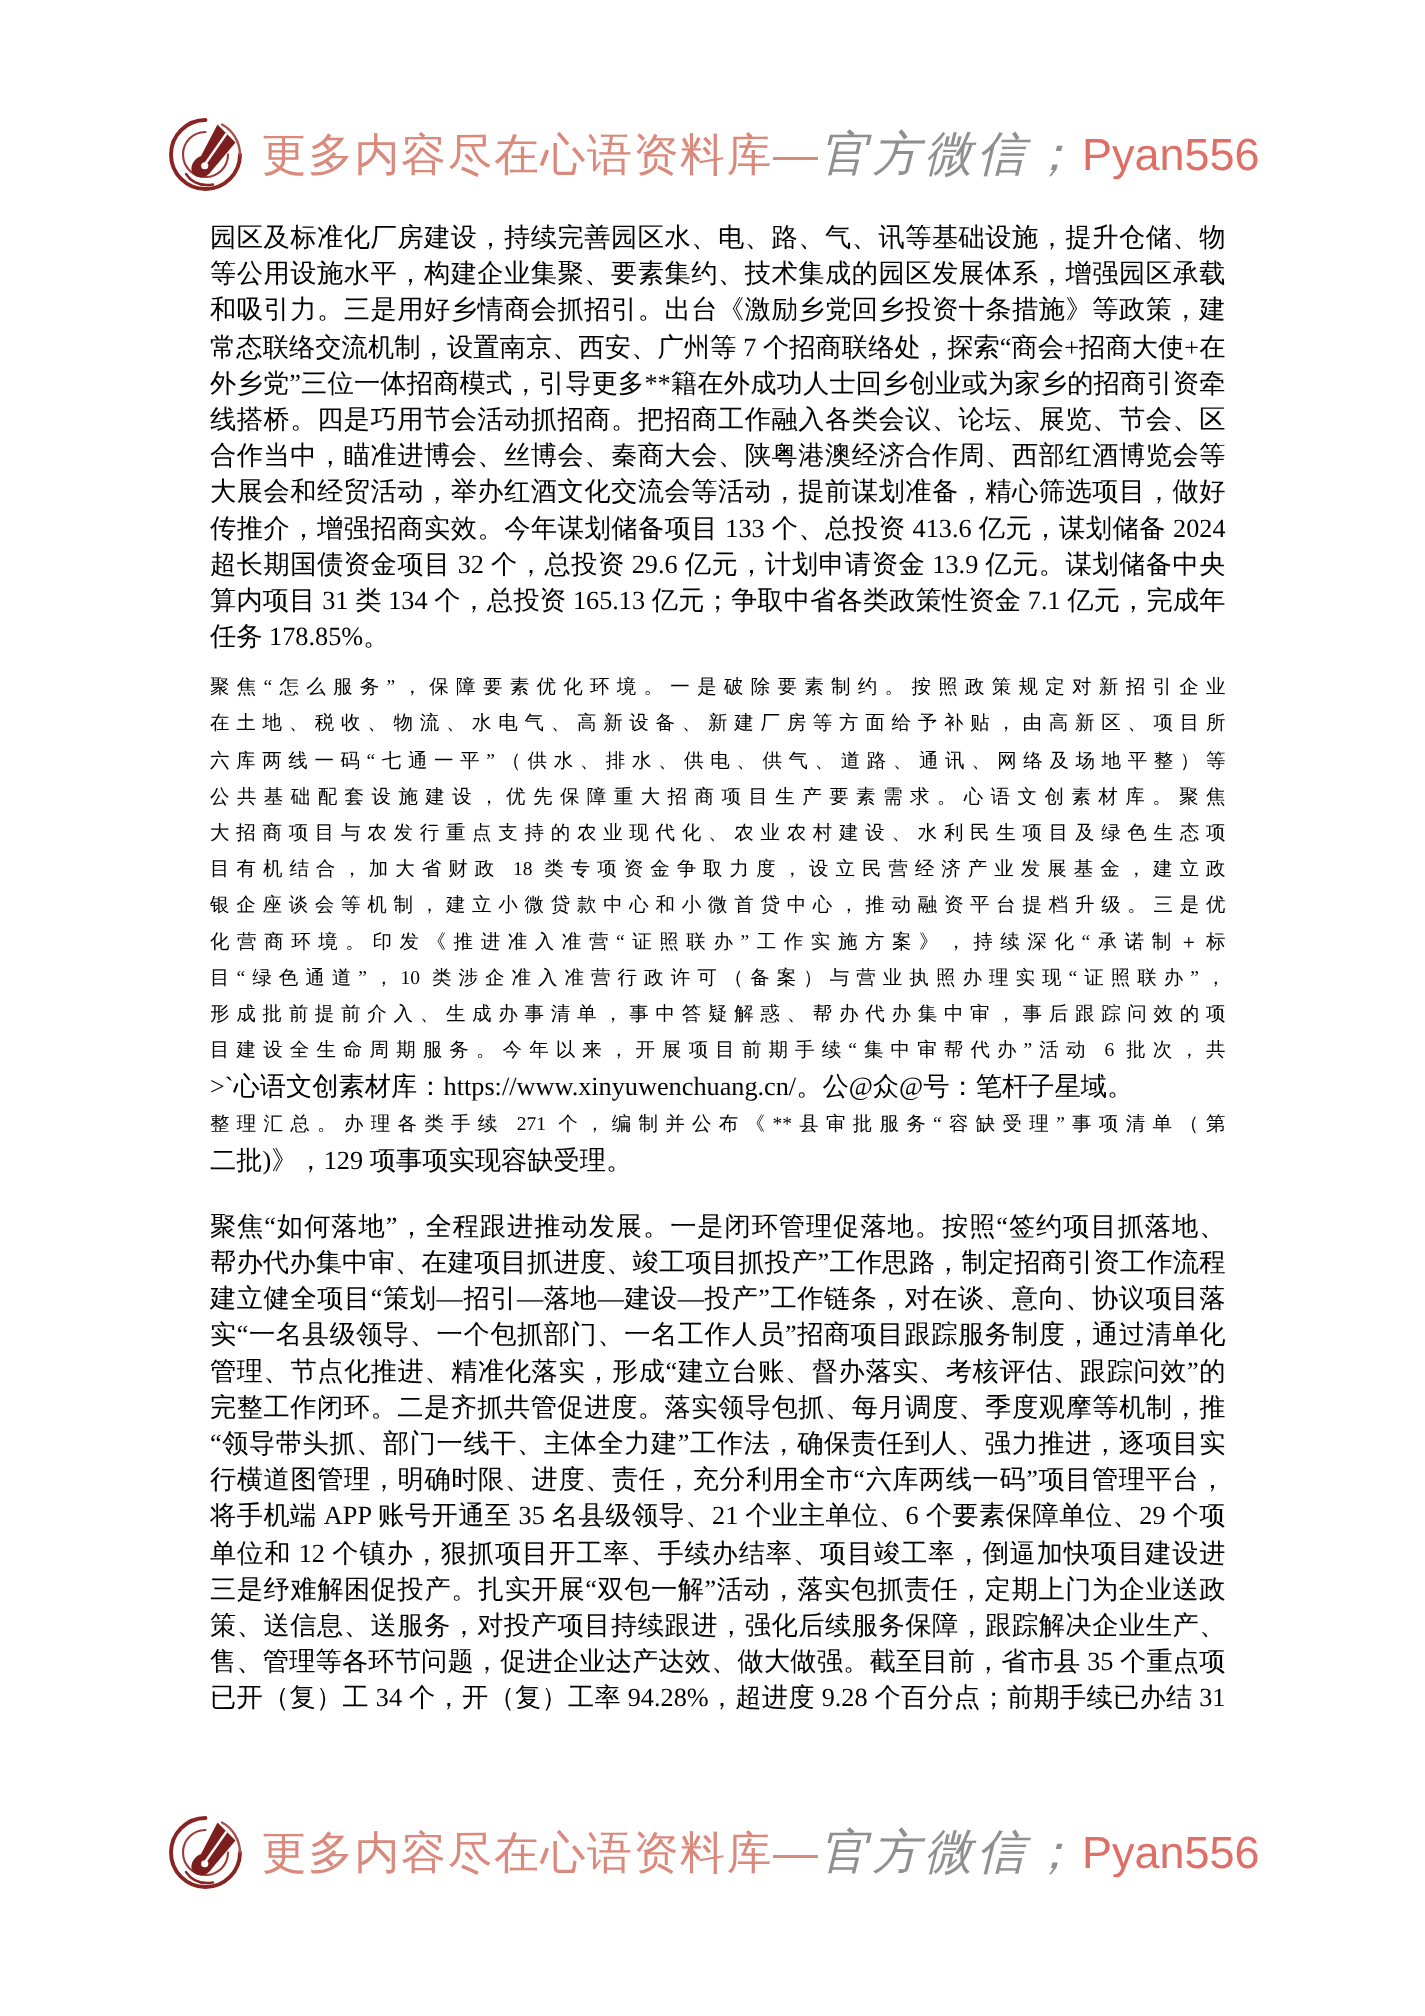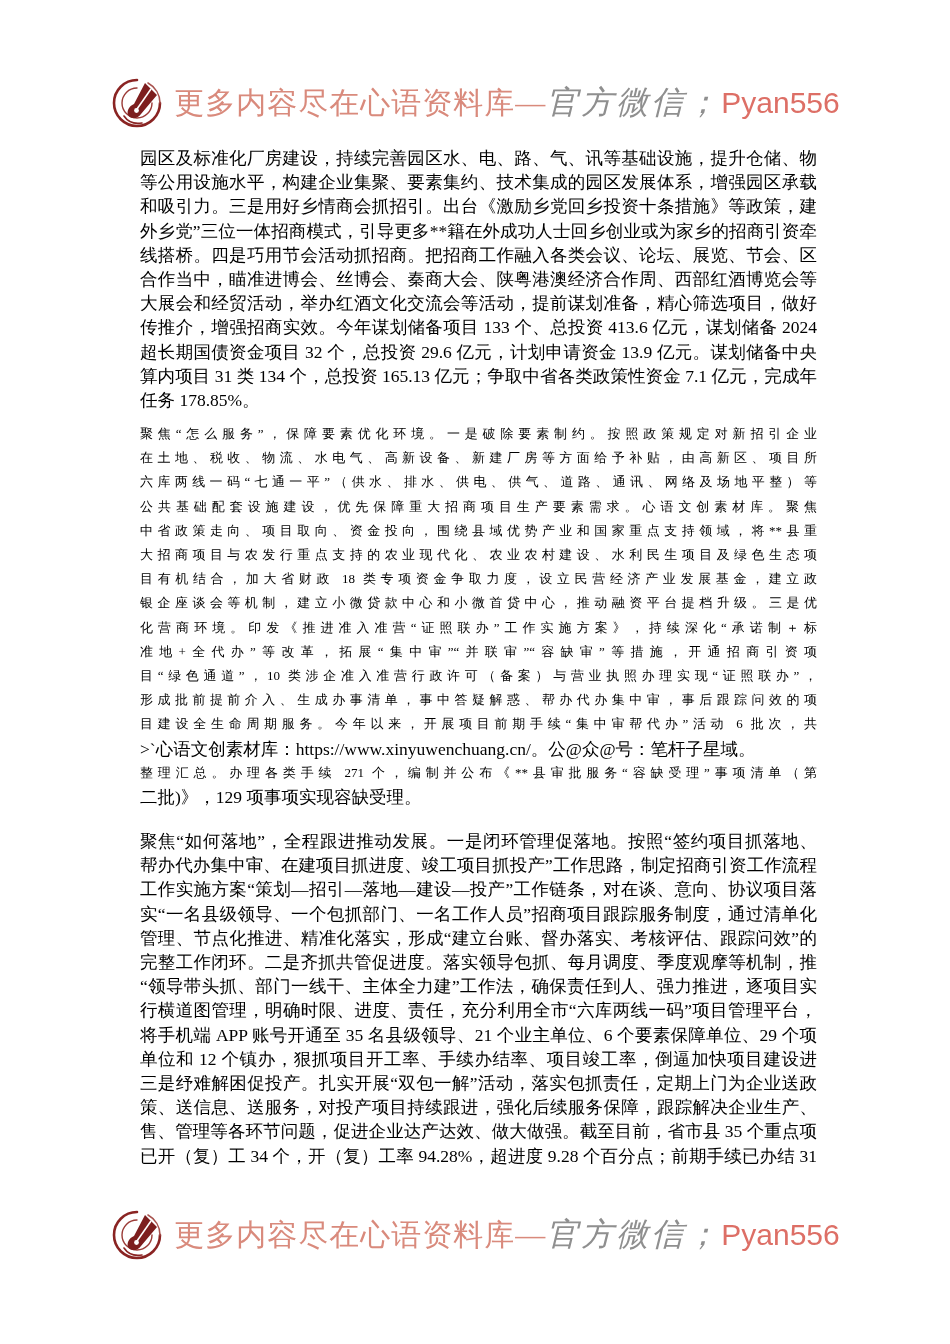--- a/index.html
+++ b/index.html
@@ -14,21 +14,21 @@
     align-items: center;
     justify-content: center;
     gap: 10px;
     user-select: none;
   }
   .watermark.header { top: 76px; }
   .watermark.footer { top: 1208px; }
   .wm-logo { width: 54px; height: 54px; flex: 0 0 auto; }
   .wm-text { white-space: nowrap; }
   .wm-serif {
-    font-family: Liberation Serif, serif;
+    font-family: Liberation Sans, sans-serif;
     font-size: 30px;
     color: #d98a7c;
     letter-spacing: 1px;
   }
   .wm-script {
     font-family: "Liberation Serif", serif;
     font-style: italic;
     font-size: 32px;
     color: #8f8f8f;
     letter-spacing: 3px;
@@ -79,51 +79,50 @@
     <path d="M14 40 Q20 49 32 47" fill="none" stroke="#8a2423" stroke-width="1.6" stroke-linecap="round"></path>
   </svg>
   <span class="wm-text"><span class="wm-serif">更多内容尽在心语资料库—</span><span class="wm-script">官方微信；</span><span class="wm-id">Pyan556</span></span>
 </div>
 
 <div class="doc" id="doc-body">
     <div class="para">
       <div class="line f-song">园区及标准化厂房建设，持续完善园区水、电、路、气、讯等基础设施，提升仓储、物流</div>
       <div class="line f-song">等公用设施水平，构建企业集聚、要素集约、技术集成的园区发展体系，增强园区承载力</div>
       <div class="line f-song">和吸引力。三是用好乡情商会抓招引。出台《激励乡党回乡投资十条措施》等政策，建立</div>
+      <div class="line f-song">常态联络交流机制，设置南京、西安、广州等 7 个招商联络处，探索“商会+招商大使+在</div>
       <div class="line f-song">外乡党”三位一体招商模式，引导更多**籍在外成功人士回乡创业或为家乡的招商引资牵</div>
       <div class="line f-song">线搭桥。四是巧用节会活动抓招商。把招商工作融入各类会议、论坛、展览、节会、区域</div>
       <div class="line f-song">合作当中，瞄准进博会、丝博会、秦商大会、陕粤港澳经济合作周、西部红酒博览会等重</div>
       <div class="line f-song">大展会和经贸活动，举办红酒文化交流会等活动，提前谋划准备，精心筛选项目，做好宣</div>
       <div class="line f-song">传推介，增强招商实效。今年谋划储备项目 133 个、总投资 413.6 亿元，谋划储备 2024 年</div>
       <div class="line f-song">超长期国债资金项目 32 个，总投资 29.6 亿元，计划申请资金 13.9 亿元。谋划储备中央预</div>
       <div class="line f-song">算内项目 31 类 134 个，总投资 165.13 亿元；争取中省各类政策性资金 7.1 亿元，完成年度</div>
       <div class="line f-song short">任务 178.85%。</div>
     </div>
     <div class="para">
       <div class="line f-hei">聚焦“怎么服务”，保障要素优化环境。一是破除要素制约。按照政策规定对新招引企业</div>
       <div class="line f-hei">在土地、税收、物流、水电气、高新设备、新建厂房等方面给予补贴，由高新区、项目所</div>
       <div class="line f-hei">六库两线一码“七通一平”（供水、排水、供电、供气、道路、通讯、网络及场地平整）等</div>
       <div class="line f-hei">公共基础配套设施建设，优先保障重大招商项目生产要素需求。心语文创素材库。聚焦</div>
-      <div class="line f-hei">中省政策走向、项目取向、资金投向，围绕县域优势产业和国家重点支持领域，将**县重</div>
       <div class="line f-hei">大招商项目与农发行重点支持的农业现代化、农业农村建设、水利民生项目及绿色生态项</div>
       <div class="line f-hei">目有机结合，加大省财政 18 类专项资金争取力度，设立民营经济产业发展基金，建立政</div>
       <div class="line f-hei">银企座谈会等机制，建立小微贷款中心和小微首贷中心，推动融资平台提档升级。三是优</div>
       <div class="line f-hei">化营商环境。印发《推进准入准营“证照联办”工作实施方案》，持续深化“承诺制＋标</div>
-      <div class="line f-hei">准地+全代办”等改革，拓展“集中审”“并联审”“容缺审”等措施，开通招商引资项</div>
       <div class="line f-hei">目“绿色通道”，10 类涉企准入准营行政许可（备案）与营业执照办理实现“证照联办”，</div>
       <div class="line f-hei">形成批前提前介入、生成办事清单，事中答疑解惑、帮办代办集中审，事后跟踪问效的项</div>
       <div class="line f-hei">目建设全生命周期服务。今年以来，开展项目前期手续“集中审帮代办”活动 6 批次，共</div>
       <div class="line f-song short">&gt;`心语文创素材库：https://www.xinyuwenchuang.cn/。公@众@号：笔杆子星域。</div>
       <div class="line f-hei">整理汇总。办理各类手续 271 个，编制并公布《**县审批服务“容缺受理”事项清单（第</div>
       <div class="line f-song short">二批)》，129 项事项实现容缺受理。</div>
     </div>
     <div class="para">
       <div class="line f-song">聚焦“如何落地”，全程跟进推动发展。一是闭环管理促落地。按照“签约项目抓落地、</div>
       <div class="line f-song">帮办代办集中审、在建项目抓进度、竣工项目抓投产”工作思路，制定招商引资工作流程</div>
-      <div class="line f-song">工作实施方案“策划—招引—落地—建设—投产”工作链条，对在谈、意向、协议项目落</div>
+      <div class="line f-song">建立健全项目“策划—招引—落地—建设—投产”工作链条，对在谈、意向、协议项目落</div>
       <div class="line f-song">实“一名县级领导、一个包抓部门、一名工作人员”招商项目跟踪服务制度，通过清单化</div>
       <div class="line f-song">管理、节点化推进、精准化落实，形成“建立台账、督办落实、考核评估、跟踪问效”的</div>
       <div class="line f-song">完整工作闭环。二是齐抓共管促进度。落实领导包抓、每月调度、季度观摩等机制，推行</div>
       <div class="line f-song">“领导带头抓、部门一线干、主体全力建”工作法，确保责任到人、强力推进，逐项目实</div>
       <div class="line f-song">行横道图管理，明确时限、进度、责任，充分利用全市“六库两线一码”项目管理平台，</div>
       <div class="line f-song">将手机端 APP 账号开通至 35 名县级领导、21 个业主单位、6 个要素保障单位、29 个项目</div>
       <div class="line f-song">单位和 12 个镇办，狠抓项目开工率、手续办结率、项目竣工率，倒逼加快项目建设进度。</div>
       <div class="line f-song">三是纾难解困促投产。扎实开展“双包一解”活动，落实包抓责任，定期上门为企业送政</div>
       <div class="line f-song">策、送信息、送服务，对投产项目持续跟进，强化后续服务保障，跟踪解决企业生产、销</div>
       <div class="line f-song">售、管理等各环节问题，促进企业达产达效、做大做强。截至目前，省市县 35 个重点项目</div>

